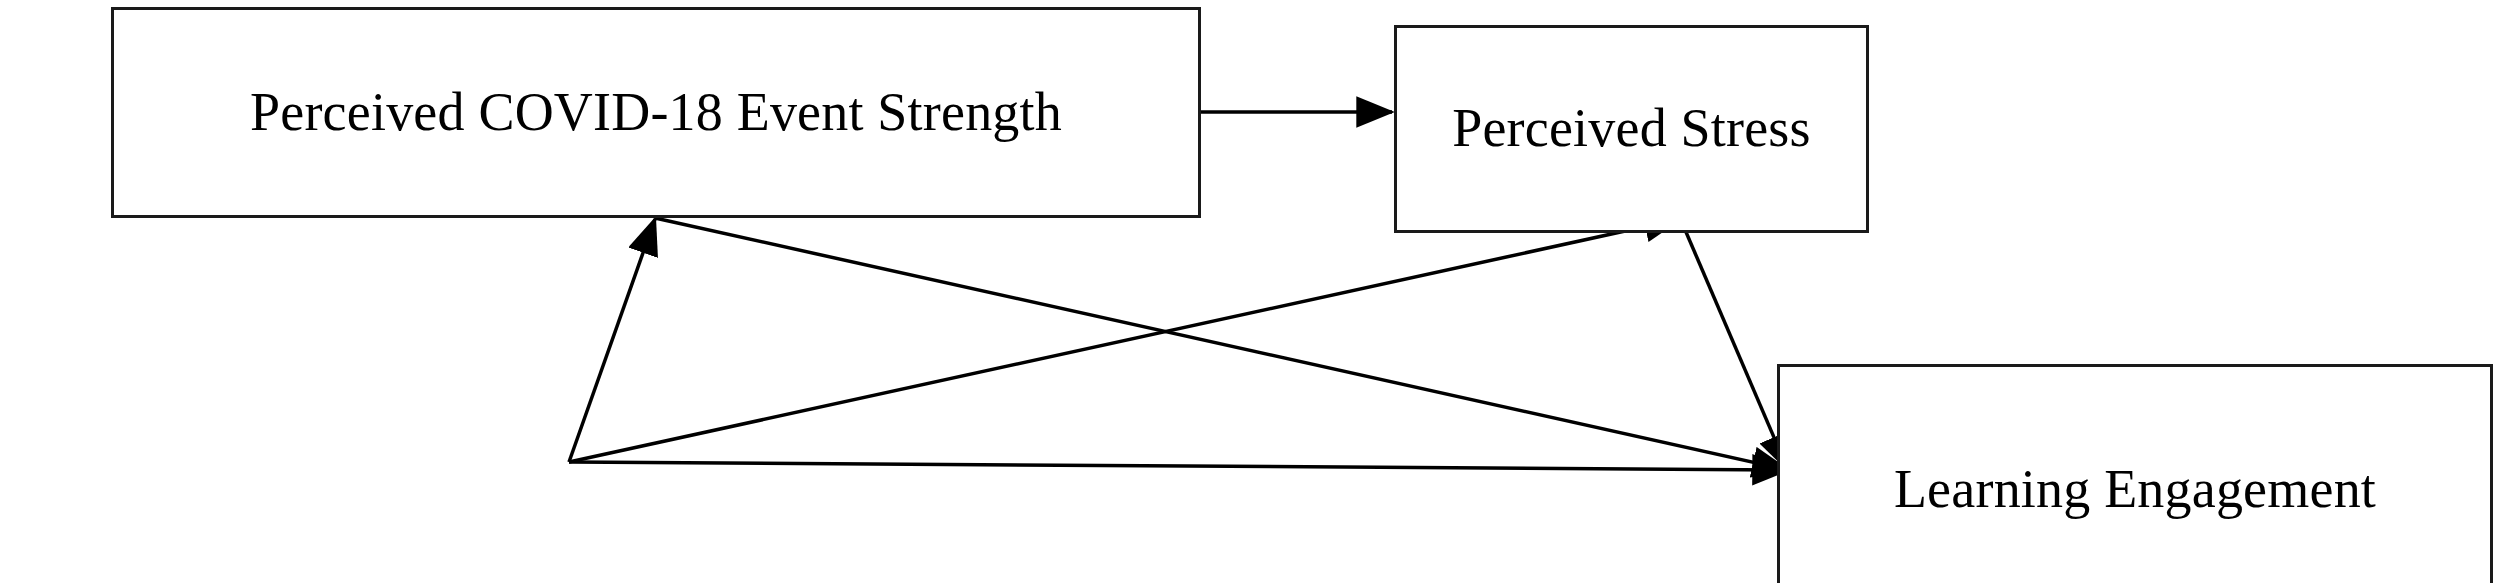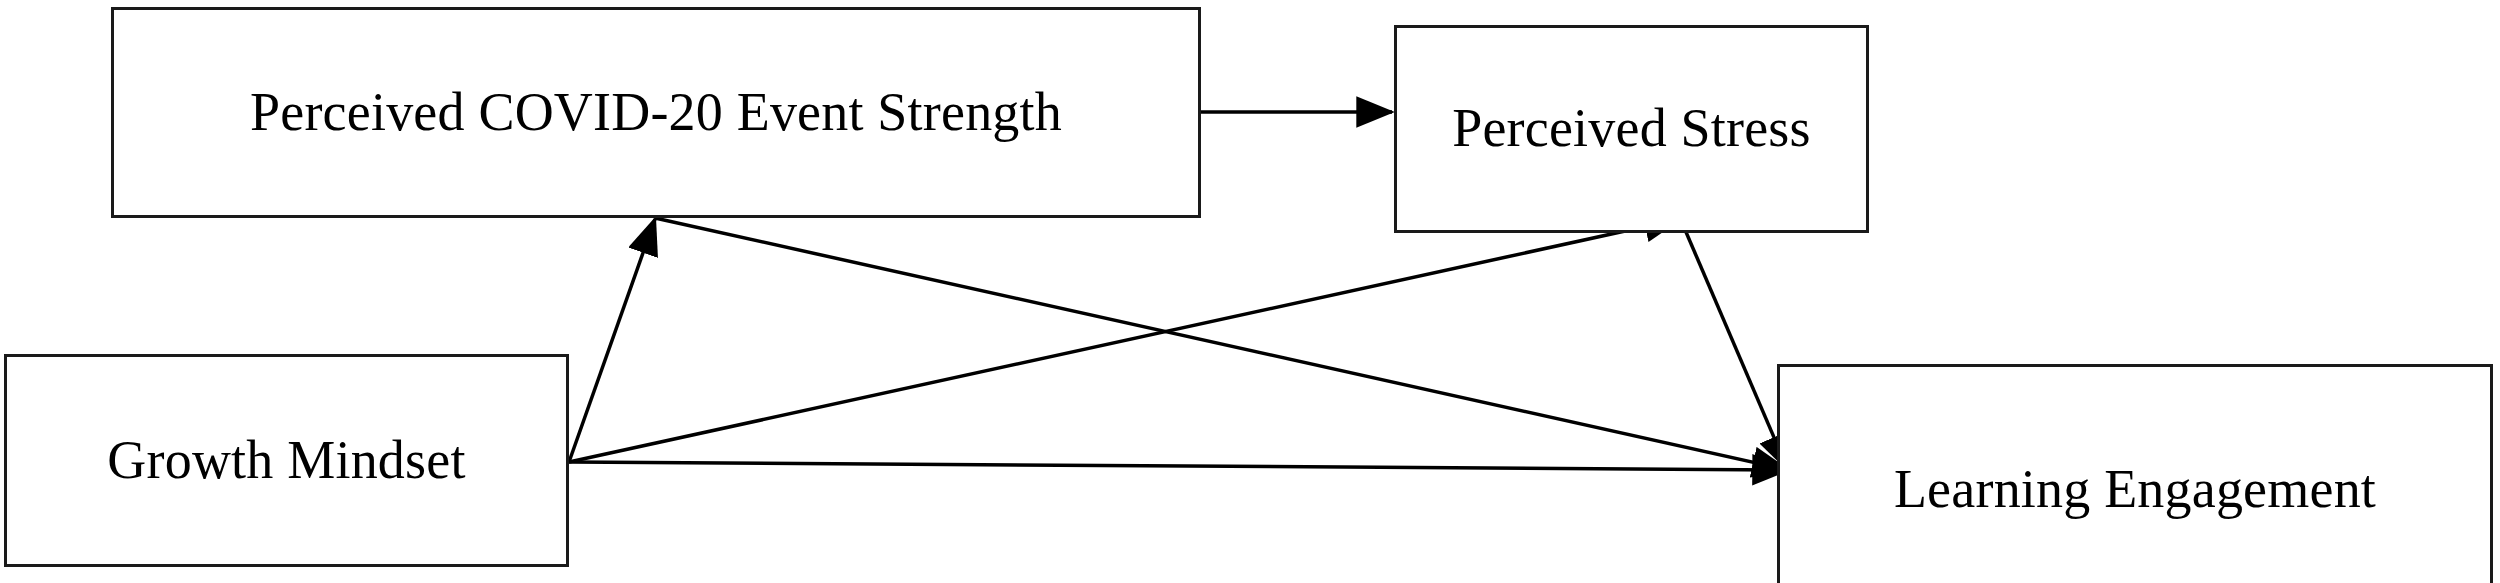--- a/index.html
+++ b/index.html
@@ -64,28 +64,25 @@
     <line x1="569" y1="462" x2="1680" y2="219" stroke="#000000" stroke-width="3.5" marker-end="url(#arrowhead)"></line>
 
     <line x1="569" y1="462" x2="1788" y2="470" stroke="#000000" stroke-width="3.5" marker-end="url(#arrowhead)"></line>
 
     <line x1="655" y1="218" x2="1788" y2="470" stroke="#000000" stroke-width="3.5" marker-end="url(#arrowhead)"></line>
 
     <line x1="1680" y1="218" x2="1788" y2="470" stroke="#000000" stroke-width="3.5" marker-end="url(#arrowhead)"></line>
   </svg>
 
   <div id="node-covid" class="node-box">
-    <span class="node-label">Perceived COVID-20 Event Strength</span>
+    <span class="node-label">Perceived COVID-18 Event Strength</span>
   </div>
 
   <div id="node-stress" class="node-box">
     <span class="node-label">Perceived Stress</span>
   </div>
 
-  <div id="node-mindset" class="node-box">
-    <span class="node-label">Growth Mindset</span>
-  </div>
 
   <div id="node-learning" class="node-box">
     <span class="node-label">Learning Engagement</span>
   </div>
 
 </div>
 
 </body></html>

